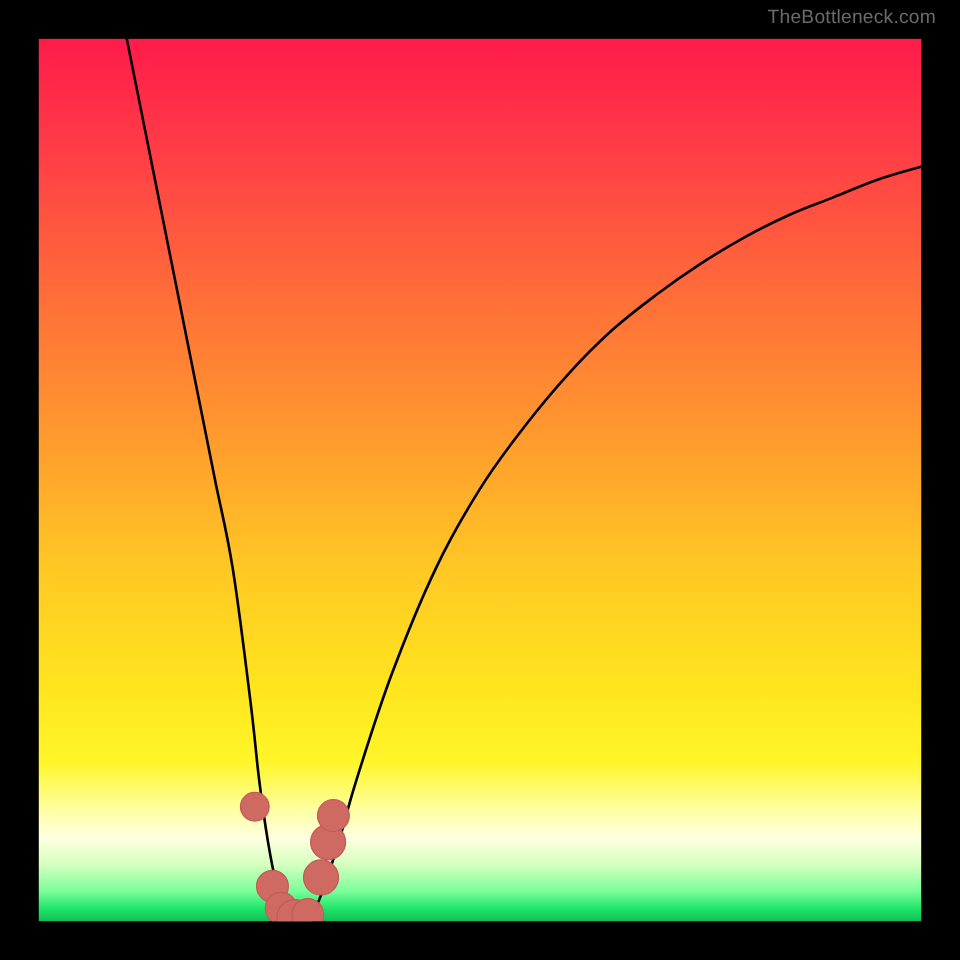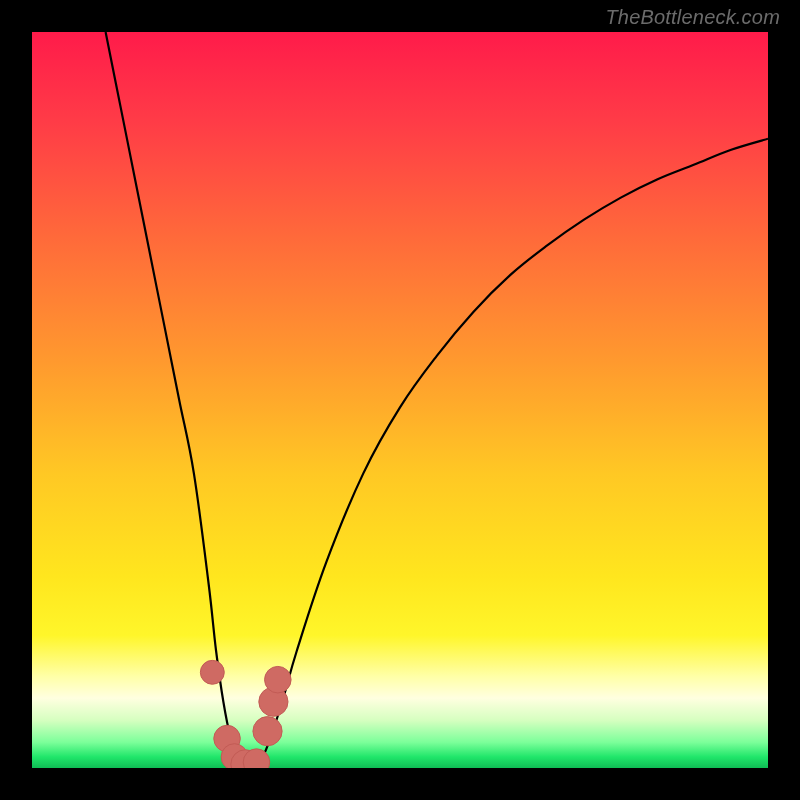--- a/index.html
+++ b/index.html
@@ -27,24 +27,23 @@
   }
   .gradient {
     position: absolute;
     inset: 0;
   }
   .watermark {
     position: absolute;
     top: 6px;
     right: 20px;
     color: #6b6b6b;
-    font-size: 20px;
+    font-size: 16px;
     letter-spacing: 0.2px;
     font-weight: 400;
-    font-style: italic;
   }
   svg { display: block; }
 </style>
 </head>
 <body>
 
 <div class="frame">
   <div class="plot-area">
     <svg id="chart-svg" width="736" height="736" viewBox="0 0 736 736">
       <defs>

